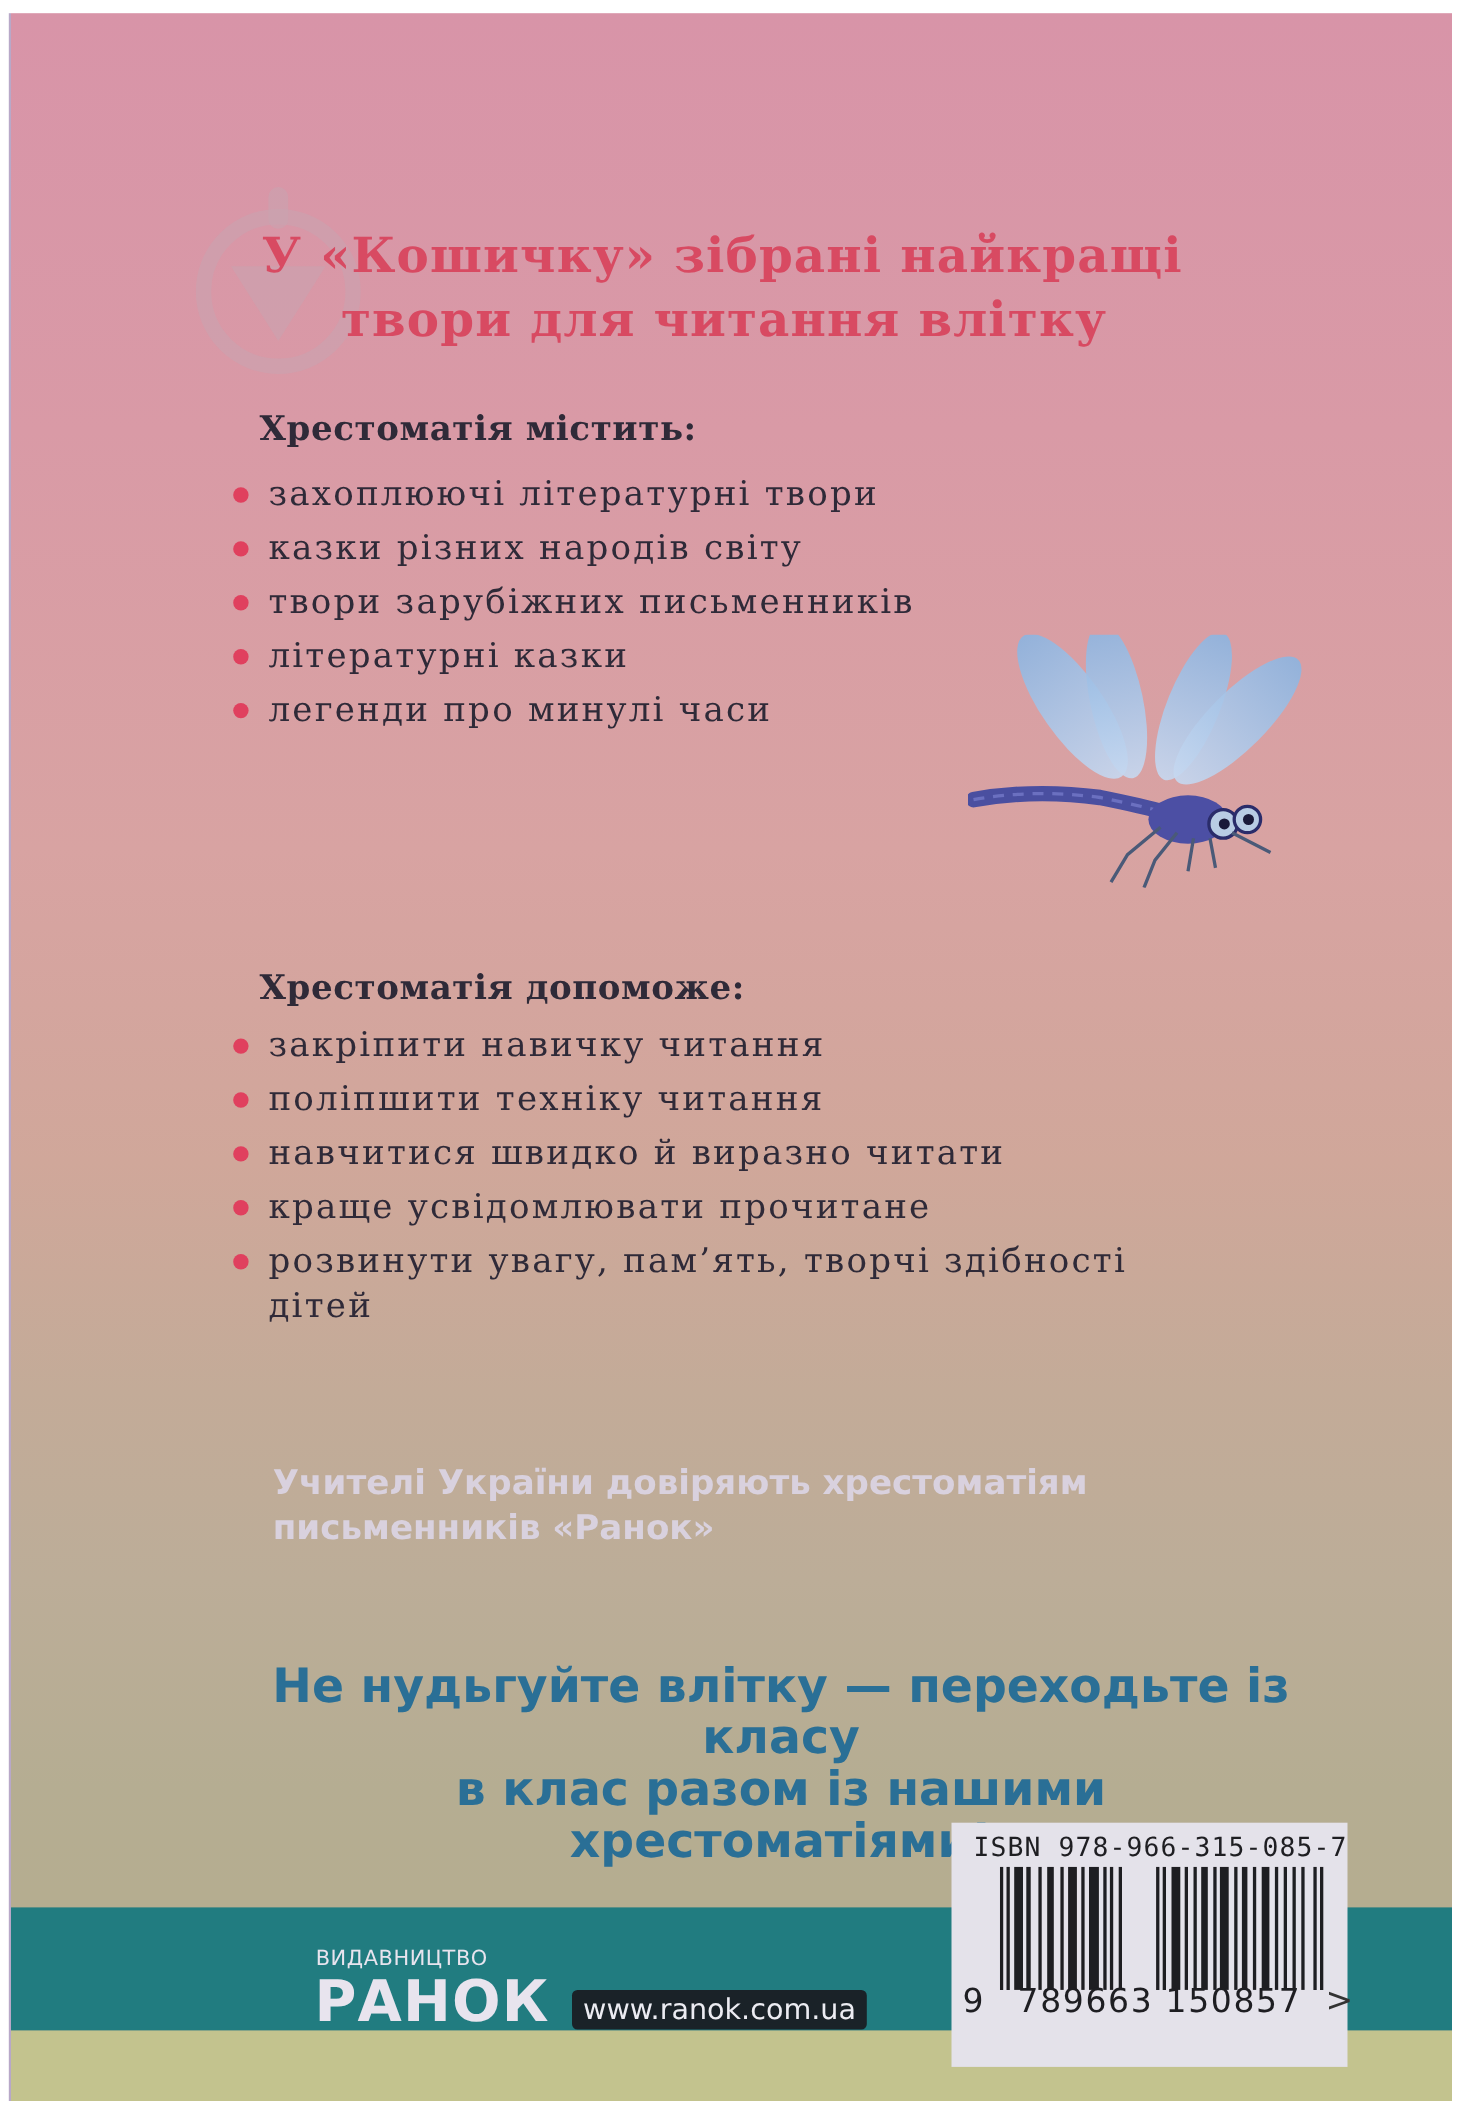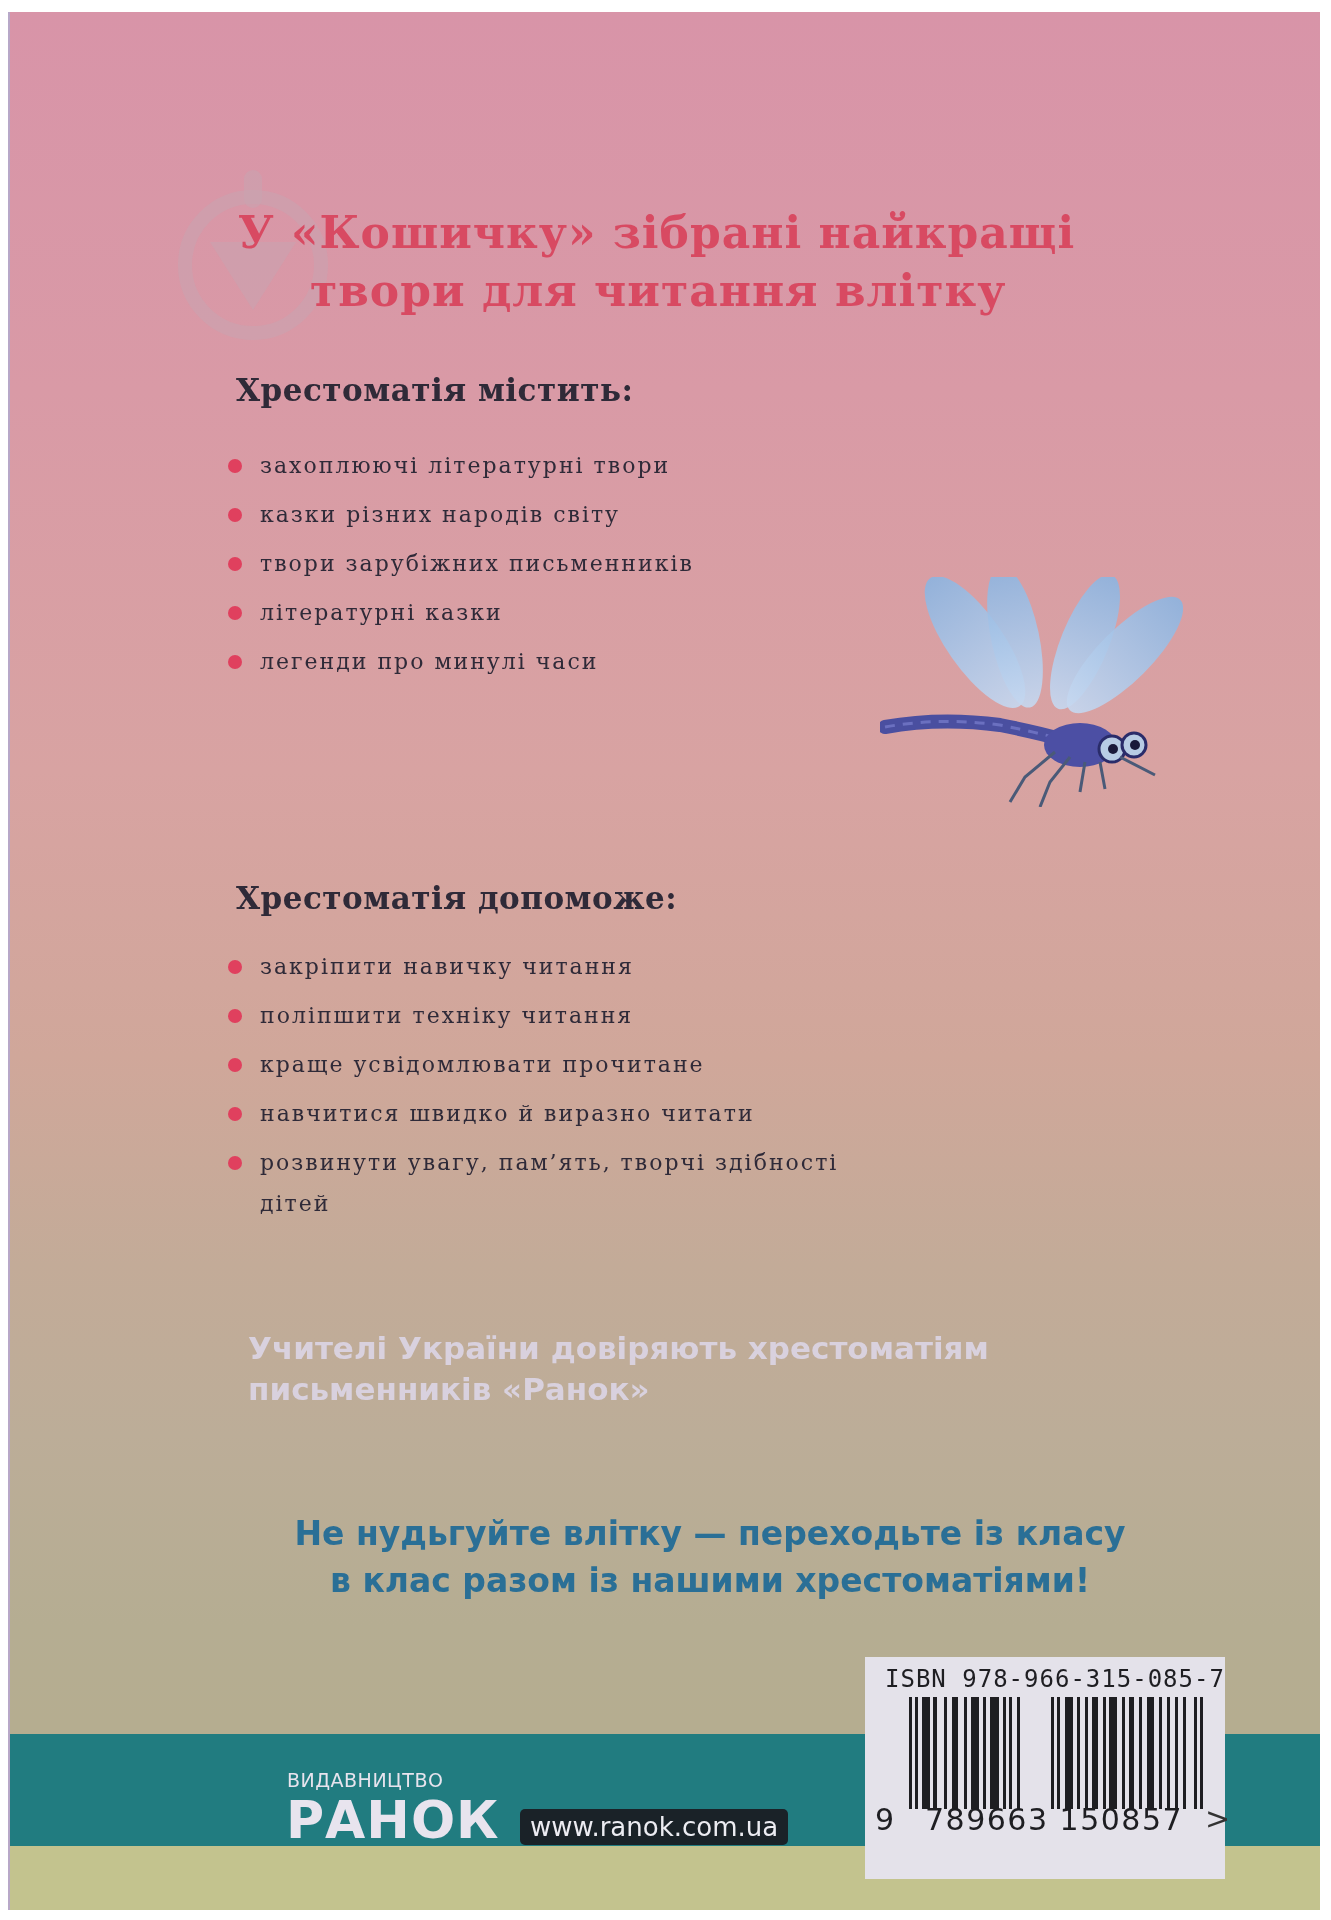--- a/index.html
+++ b/index.html
@@ -22,37 +22,37 @@
     font-family: "DejaVu Serif", serif; font-weight: bold; font-size: 44px; line-height: 58px;
     color: #d84a62; letter-spacing: 1px;
   }
   .headline .l2 { padding-left: 72px; display: block; }
   .section-title {
     position: absolute; left: 226px;
     font-family: "DejaVu Serif", serif; font-weight: bold; font-size: 31px;
     color: #2f2a38; letter-spacing: 0.5px;
   }
   .list {
-    position: absolute; left: 196px; margin: 16px; padding: 0; list-style: none;
-    font-family: "DejaVu Serif", serif; font-size: 22px; color: #2f2a38; letter-spacing: 2px;
+    position: absolute; left: 196px; margin: 0; padding: 0; list-style: none;
+    font-family: "DejaVu Serif", serif; font-size: 31px; color: #2f2a38; letter-spacing: 2px;
   }
   .list li { position: relative; padding-left: 38px; line-height: 41px; }
   .list li .bullet {
     position: absolute; left: 6px; top: 14px; width: 14px; height: 14px; border-radius: 50%;
     background: #e0405e;
   }
   .list li .txt { display: block; }
   .trust {
     position: absolute; left: 238px; top: 1316px; width: 900px;
     font-family: "DejaVu Sans", sans-serif; font-weight: bold; font-size: 31px; line-height: 41px;
     color: #dcd6e6; opacity: 0.9;
   }
   .slogan {
     position: absolute; left: 220px; top: 1498px; width: 960px; text-align: center;
-    font-family: "DejaVu Sans", sans-serif; font-weight: bold; font-size: 33px; line-height: 47px;
+    font-family: "DejaVu Sans", sans-serif; font-weight: bold; font-size: 43px; line-height: 47px;
     color: #2a6f96;
   }
   .band {
     position: absolute; left: 0; top: 1722px; width: 100%; height: 112px;
     background: #217c80;
   }
   .bottom-strip {
     position: absolute; left: 0; top: 1834px; width: 100%; height: 64px; background: #c3c38e;
   }
   .publisher-small {
@@ -159,25 +159,25 @@
     <li>
         <span class="bullet"></span>
         <span class="txt">закріпити навичку читання</span>
       </li>
     <li style="margin-top:8px;">
         <span class="bullet"></span>
         <span class="txt">поліпшити техніку читання</span>
       </li>
     <li style="margin-top:8px;">
         <span class="bullet"></span>
+        <span class="txt">навчитися швидко й виразно читати</span>
+      </li>
+    <li style="margin-top:8px;">
+        <span class="bullet"></span>
         <span class="txt">краще усвідомлювати прочитане</span>
-      </li>
-    <li style="margin-top:8px;">
-        <span class="bullet"></span>
-        <span class="txt">навчитися швидко й виразно читати</span>
       </li>
     <li style="margin-top:8px;">
         <span class="bullet"></span>
         <span class="txt">розвинути увагу, пам’ять, творчі здібності</span>
         <span class="txt">дітей</span>
       </li>
   </ul>
 
   <div class="trust">
     <div>Учителі України довіряють хрестоматіям</div>

